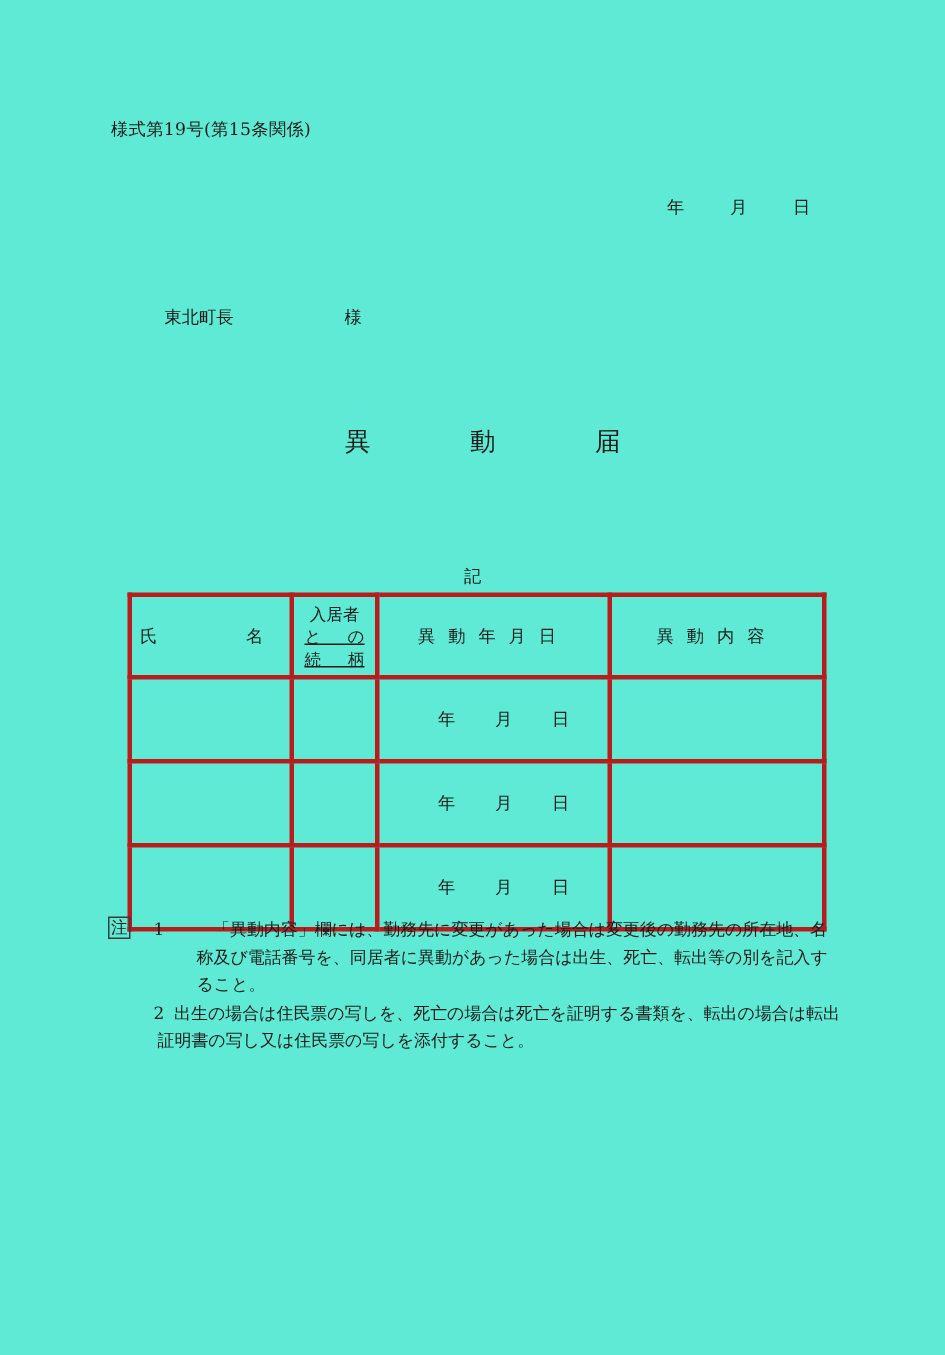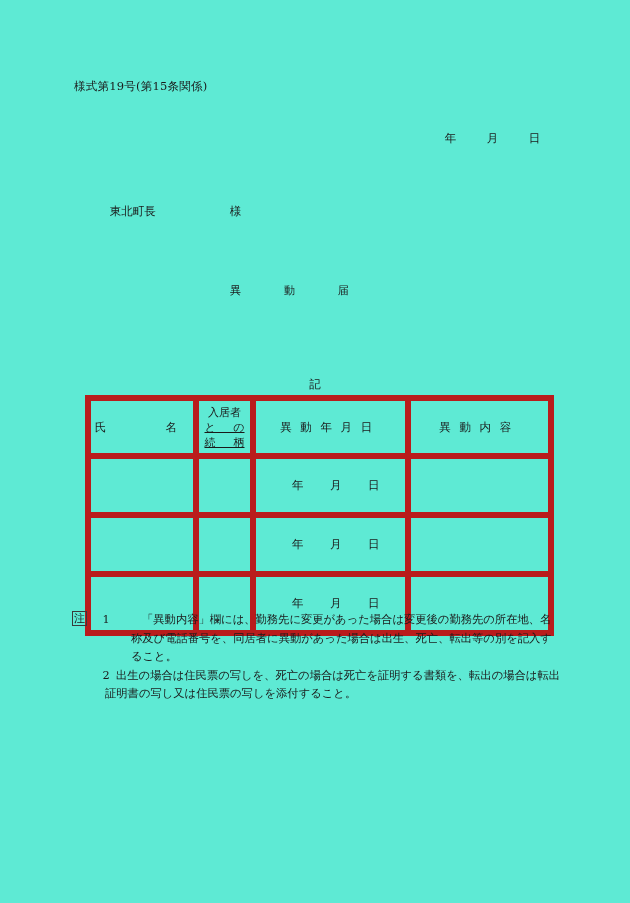--- a/index.html
+++ b/index.html
@@ -52,21 +52,21 @@
     font-size: 11.5px;
     line-height: 18.4px;
   }
   .prop-row { position: relative; height: 18.4px; }
   .prop-label { position: absolute; left: 0; top: 0; }
   .prop-val   { position: absolute; top: 0; }
 
   
   #doc-title {
     left: 230px; top: 283px;
-    font-size: 11px;
+    font-size: 17px;
     letter-spacing: 1.45em;
   }
 
   
   #body-paragraph {
     left: 74px; top: 322px;
     width: 483px;
     font-size: 11.5px;
     line-height: 20px;
     text-indent: 12px;
@@ -84,21 +84,21 @@
   
   #change-table {
     position: absolute;
     left: 85px; top: 395px;
     width: 463px;
     border-collapse: collapse;
     table-layout: fixed;
     font-size: 11.5px;
   }
   #change-table td {
-    border: 6px solid #b91c1c;
+    border: 3px solid #b91c1c;
     padding: 0;
     vertical-align: middle;
     text-align: center;
   }
   .col-name     { width: 108px; }
   .col-relation { width: 57px; }
   .col-date     { width: 155px; }
   .col-content  { width: 143px; }
 
   .hdr-cell { height: 52px; }

